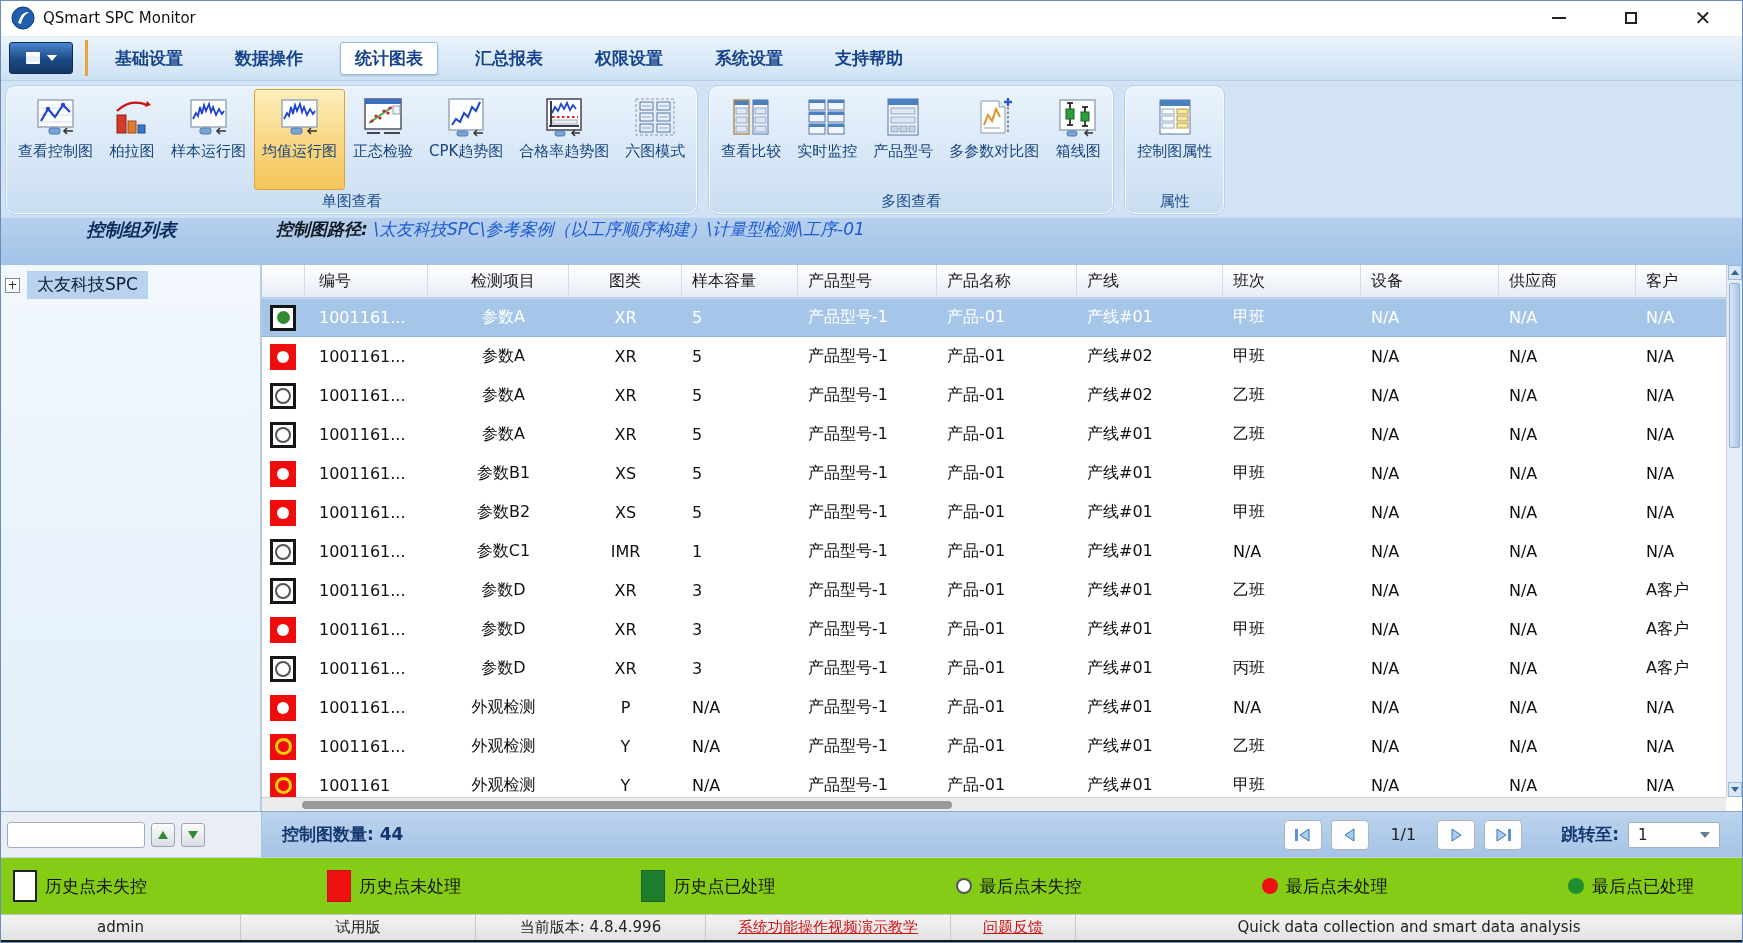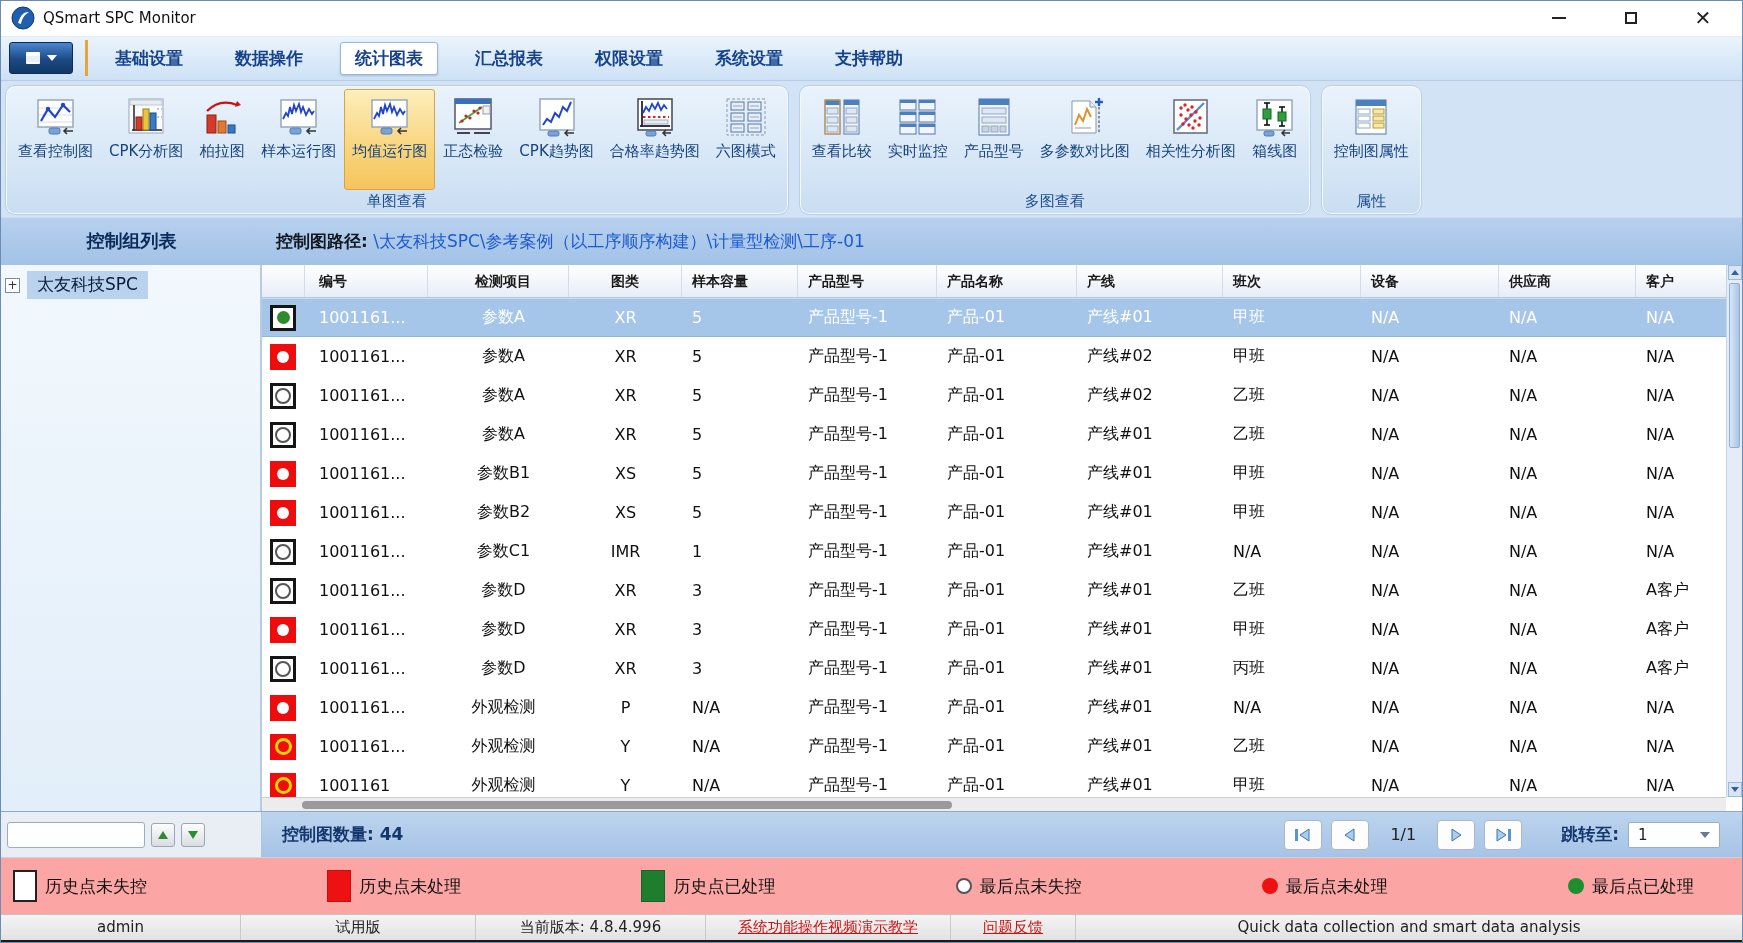--- a/index.html
+++ b/index.html
@@ -33,36 +33,36 @@
   .rgroup { border:1px solid #b8cfe8; border-radius:10px; background:linear-gradient(#eaf3fc,#d3e4f5 70%,#c9ddf2);
     box-shadow:inset 0 0 0 1px #f4f9fd; margin-right:10px; display:flex; flex-direction:column; }
   .rbtns { display:flex; align-items:stretch; padding:3px 4px 0 4px; flex:1; }
   .rbtn { display:flex; flex-direction:column; align-items:center; padding:5px 7px 2px 7px; border:1px solid transparent; border-radius:3px; cursor:pointer; }
   .rbtn.active { background:linear-gradient(#fdeebc,#f8d47c 60%,#f5c55c); border-color:#dca23e; box-shadow:inset 0 1px 0 #fff3cf; }
   .ricon { width:46px; height:44px; }
   .rlabel { margin-top:3px; font-size:15px; color:#16437e; white-space:nowrap; }
   .glabel { height:24px; line-height:22px; text-align:center; font-size:15px; color:#1c4c8c; }
 
   
-  .band { height:49px; background:linear-gradient(#b7d0ee,#a2c2e6); display:flex; align-items:center; border-top:1px solid #c9dcf2; }
+  .band { height:49px; background:linear-gradient(#b7d0ee,#a2c2e6); display:flex; border-top:1px solid #c9dcf2;font-style:italic; }
   .band-left { width:261px; text-align:center; font-size:18px; font-weight:bold; color:#0a2a5a; }
   .band-path { flex:1; padding-left:14px; font-size:17px; }
   .plabel { font-weight:bold; color:#101820; }
   .pvalue { color:#1b5ad2; }
 
   
   .main { height:547px; display:flex; }
   .leftpanel { width:261px; background:linear-gradient(#f2f8fd,#e2eef9); border-right:2px solid #b8cbe0; padding:6px 4px; }
   .treeitem { display:flex; align-items:center; gap:7px; cursor:pointer; }
   .expander { width:15px; height:15px; border:1px solid #7a8aa0; background:#fff; font-size:12px; line-height:13px; text-align:center; color:#333; }
   .treelabel { background:#b9d2ee; padding:2px 10px 3px 10px; font-size:17px; color:#0a1a33; }
 
   .tablewrap { flex:1; position:relative; background:#fff; overflow:hidden; }
   .thead { display:flex; height:33px; background:linear-gradient(#ffffff,#e7edf6); border-bottom:1px solid #b9c9dd; }
-  .th { font-size:14px; font-weight:700; color:#1a1a1a; line-height:32px; border-right:1px solid #d3dce9; overflow:hidden; white-space:nowrap; cursor:pointer; }
+  .th { font-size:16px; font-weight:400; color:#1a1a1a; line-height:32px; border-right:1px solid #d3dce9; overflow:hidden; white-space:nowrap; cursor:pointer; }
   .tbody { height:500px; overflow:hidden; }
   .trow { display:flex; height:39px; align-items:center; background:#fff; font-size:16px; color:#111; cursor:pointer; }
   .trow.selected { background:#a5c6e8; color:#fff; box-shadow:inset 0 1px 0 #c6dcf2, inset 0 -1px 0 #8fb4dd; }
   .td { overflow:hidden; white-space:nowrap; }
   .c-icon { width:43px; }
   .c-id   { width:123px; padding-left:14px; }
   .c-item { width:141px; padding-left:10px;text-align:center; }
   .c-chart{ width:113px; text-align:center; }
   .c-size { width:116px; padding-left:10px; }
   .c-model{ width:139px; padding-left:10px; }
@@ -102,21 +102,21 @@
   .fband { flex:1; background:linear-gradient(#bcd4ee,#a6c3e6); display:flex; align-items:center; padding:0 22px 0 20px; }
   .fcount { font-size:17px; font-weight:bold; color:#13366e; }
   .pager { margin-left:auto; display:flex; align-items:center; gap:9px; }
   .pbtn { width:38px; height:30px; background:#fdfdfd; border:1px solid #aeb6c2; border-radius:4px; display:flex; align-items:center; justify-content:center; cursor:pointer; }
   .ppage { font-size:16px; color:#222; margin:0 12px; }
   .jlabel { font-size:17px; font-weight:bold; color:#13366e; margin-left:30px; }
   .jselect { width:92px; height:26px; background:#fff; border:1px solid #9eadc0; border-radius:2px; display:flex; align-items:center; justify-content:space-between; padding:0 9px; font-size:15px; color:#222; cursor:pointer; }
   .chev { width:0; height:0; border-left:5px solid transparent; border-right:5px solid transparent; border-top:6px solid #667a90; }
 
   
-  .legend { height:57px; background:#fca5a5; display:flex; align-items:center; justify-content:space-between; padding:0 48px 0 12px; border-top:1px solid #c8d4e2; }
+  .legend { height:57px; background:#84cc16; display:flex; align-items:center; justify-content:space-between; padding:0 48px 0 12px; border-top:1px solid #c8d4e2; }
   .litem { display:flex; align-items:center; gap:8px; }
   .llabel { font-size:17px; color:#111; }
   .lswatch { display:inline-block; }
   .sq-white { width:24px; height:32px; background:#fff; border:2px solid #222; }
   .sq-red   { width:24px; height:32px; background:#ee1111; border:1px solid #c90d0d; }
   .sq-green { width:24px; height:32px; background:#1e7e2e; border:1px solid #186327; }
   .ci-hollow{ width:16px; height:16px; border-radius:50%; border:2px solid #555; background:#fff; }
   .ci-red   { width:16px; height:16px; border-radius:50%; background:#e11; }
   .ci-green { width:16px; height:16px; border-radius:50%; background:#1e8e2e; }
 
@@ -378,26 +378,20 @@
       <div class="rbtns">
 
       <div class="rbtn">
           <svg class="ricon">
               <use href="#ic-view-control"></use>
             </svg>
           <span class="rlabel">查看控制图</span>
         </div>
           <div class="rbtn">
           <svg class="ricon">
-              <use href="#ic-cpk"></use>
-            </svg>
-          <span class="rlabel">CPK分析图</span>
-        </div>
-          <div class="rbtn">
-          <svg class="ricon">
               <use href="#ic-pareto"></use>
             </svg>
           <span class="rlabel">柏拉图</span>
         </div>
           <div class="rbtn">
           <svg class="ricon">
               <use href="#ic-run"></use>
             </svg>
           <span class="rlabel">样本运行图</span>
         </div>
@@ -453,26 +447,20 @@
           <svg class="ricon">
               <use href="#ic-merge"></use>
             </svg>
           <span class="rlabel">产品型号</span>
         </div>
           <div class="rbtn">
           <svg class="ricon">
               <use href="#ic-multi"></use>
             </svg>
           <span class="rlabel">多参数对比图</span>
-        </div>
-          <div class="rbtn">
-          <svg class="ricon">
-              <use href="#ic-corr"></use>
-            </svg>
-          <span class="rlabel">相关性分析图</span>
         </div>
           <div class="rbtn">
           <svg class="ricon">
               <use href="#ic-box"></use>
             </svg>
           <span class="rlabel">箱线图</span>
         </div>
         </div>
       <div class="glabel">多图查看</div>
     </div>

